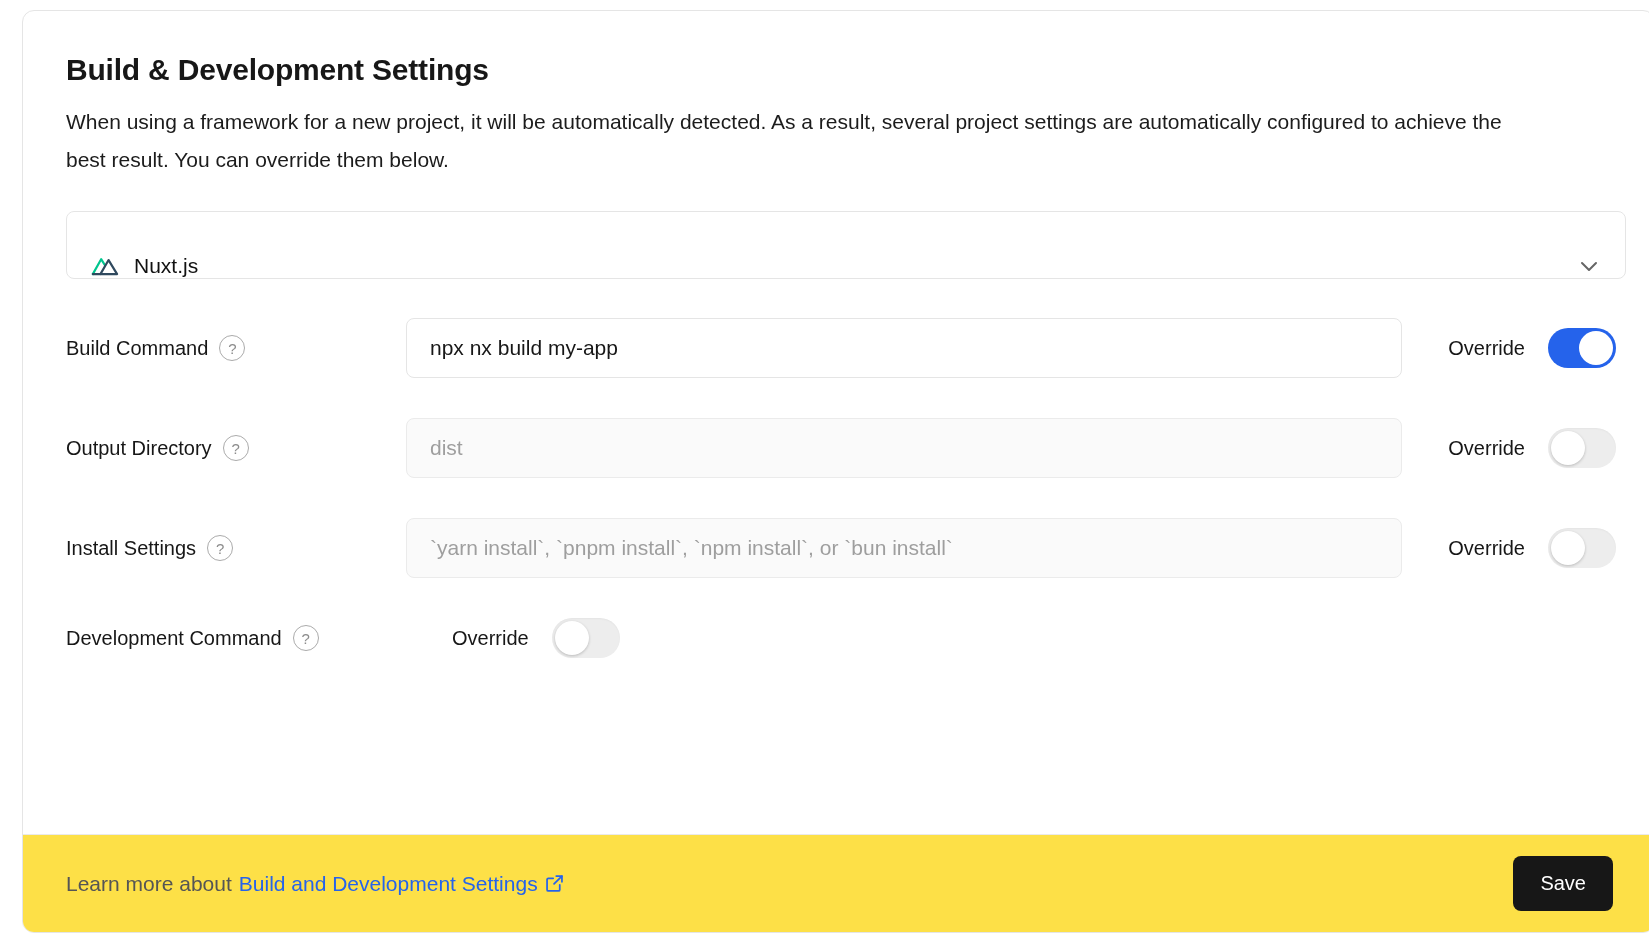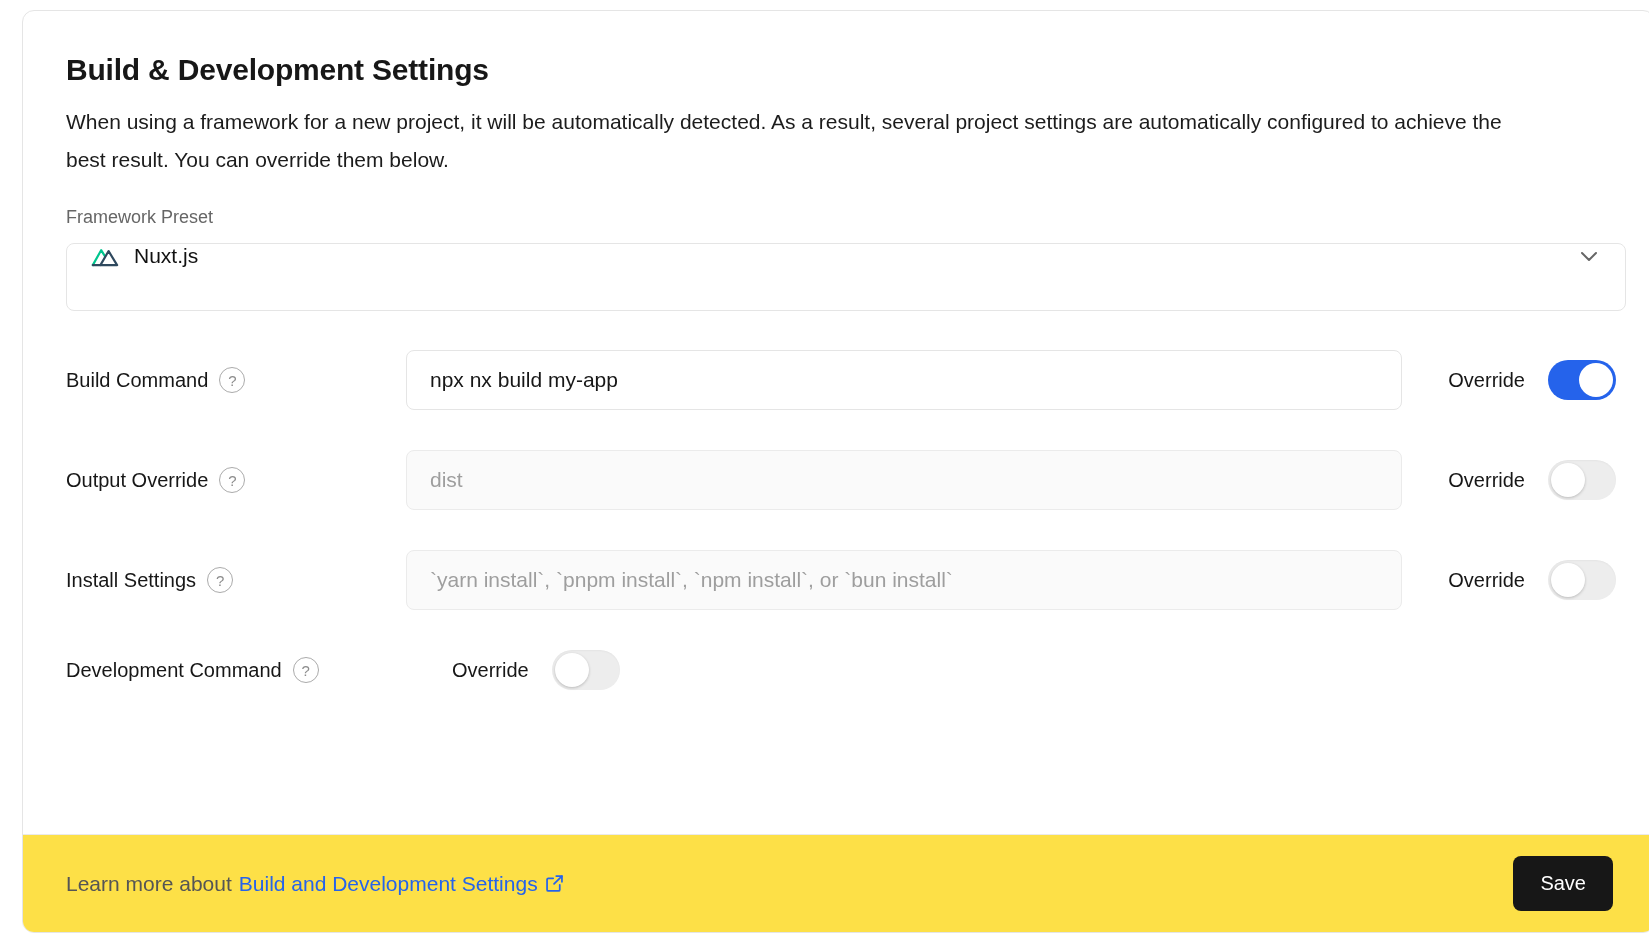--- a/index.html
+++ b/index.html
@@ -24,24 +24,24 @@
 
   .desc {
     margin-top: 16px;
     font-size: 21px; line-height: 38px; color: #1c1c1c;
     max-width: 1450px;
   }
 
   .field-label { margin-top: 28px; font-size: 18px; color: #666666; }
 
   .select {
-    margin-top: 15px; height: 68px; width: 1560px;
+    margin-top: 32px; height: 68px; width: 1560px;
     border: 1px solid #e5e5e5; border-radius: 8px;
     background: #ffffff;
-    display: flex; align-items: flex-start;
+    display: flex; align-items: flex-end;
     padding: 0 24px; cursor: pointer;
   }
   .select-text { margin-left: 14px; font-size: 21px; color: #111111; }
   .select .chev { margin-left: auto; display: flex; }
 
   .rows { margin-top: 39px; }
   .row { display: flex; align-items: center; margin-bottom: 40px; }
   .row-label-col { width: 340px; display: flex; align-items: center; flex: none; }
   .row-label { font-size: 20px; font-weight: 500; color: #171717; }
   .help {
@@ -102,21 +102,20 @@
 </head>
 <body>
 
 <div class="card">
   <div class="content">
 
     <h1 class="title">Build &amp; Development Settings</h1>
 
     <p class="desc">When using a framework for a new project, it will be automatically detected. As a result, several project settings are automatically configured to achieve the best result. You can override them below.</p>
 
-    <div class="field-label">Framework Preset</div>
 
     <div class="select">
       <span style="display:flex;">
         <svg width="29" height="25" viewBox="0 0 32 27" fill="none">
           <path d="M2 23 L11.2 6.5 L16.6 15.2" stroke="#00C58E" stroke-width="2.4" stroke-linejoin="round" stroke-linecap="round"></path>
           <path d="M10.4 23 L19.4 7.5 L28.8 23 Z" stroke="#2F495E" stroke-width="2.4" stroke-linejoin="round" stroke-linecap="round" fill="#ffffff"></path>
           <path d="M10.4 23 L2 23" stroke="#2F495E" stroke-width="2.4" stroke-linecap="round"></path>
         </svg>
       </span>
       <span class="select-text">Nuxt.js</span>
@@ -138,21 +137,21 @@
         <div class="override-group">
           <span class="override-label">Override</span>
           <div class="toggle on">
               <div class="knob"></div>
             </div>
         </div>
       </div>
 
       <div class="row">
         <div class="row-label-col">
-          <span class="row-label">Output Override</span>
+          <span class="row-label">Output Directory</span>
           <span class="help">?</span>
         </div>
         <input class="row-input disabled" type="text" placeholder="dist" style="">
         <div class="override-group">
           <span class="override-label">Override</span>
           <div class="toggle">
               <div class="knob"></div>
             </div>
         </div>
       </div>

